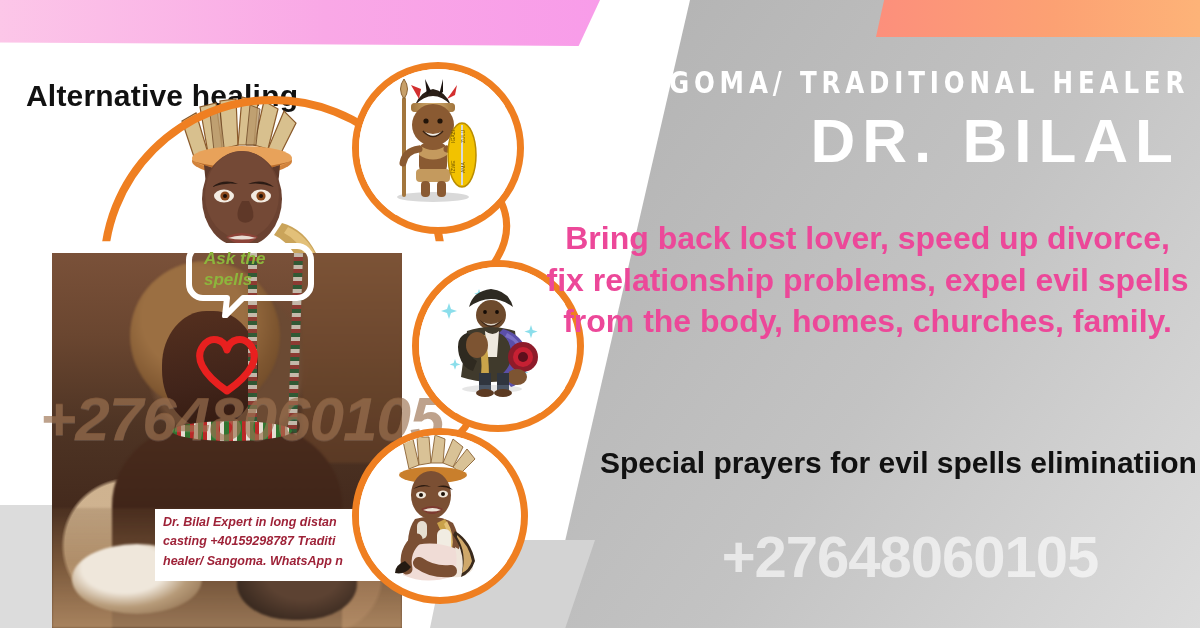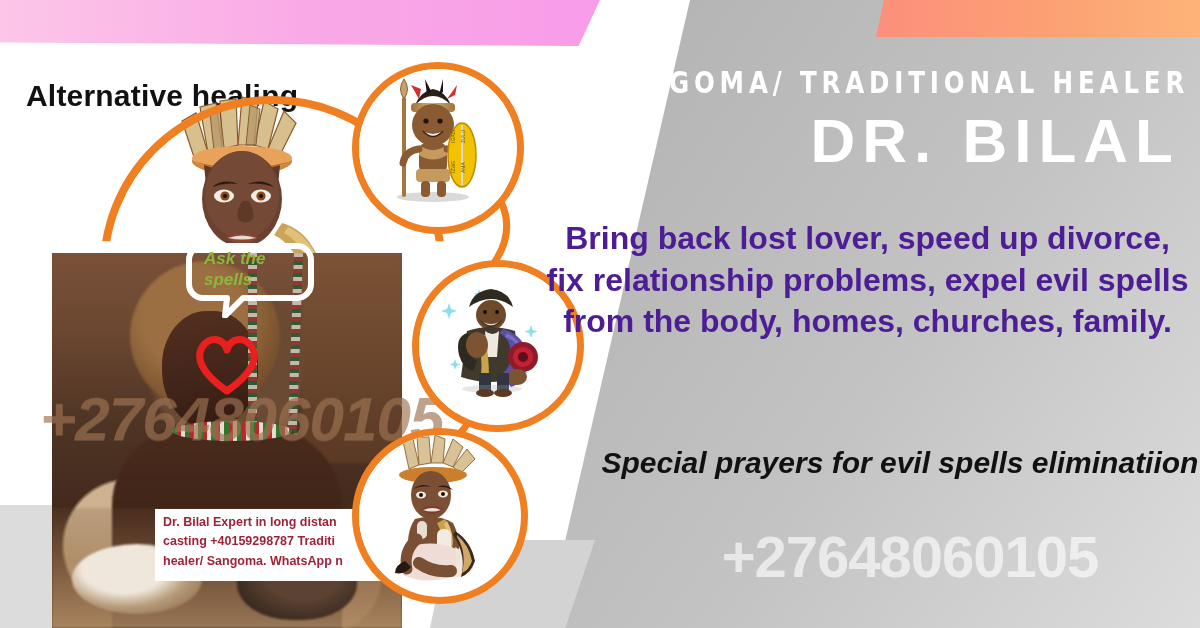--- a/index.html
+++ b/index.html
@@ -124,21 +124,21 @@
 
   
   .caption-box{
     position:absolute;left:155px;top:509px;width:235px;height:72px;
     background:#ffffff;
     padding:4px 6px 0 8px;box-sizing:border-box;
     overflow:hidden;
   }
   .caption-box span{
     display:block;
-    font-size:12.5px;font-weight:700;
+    font-size:12.5px;font-style:italic;font-weight:700;
     color:#9e2238;line-height:1.55;white-space:nowrap;
   }
 
   
   .figure-main{position:absolute;left:150px;top:95px;width:200px;height:175px;}
 
   
   .arc-big{
     position:absolute;left:100px;top:96px;width:330px;height:330px;
     border:8px solid #ef7f21;border-radius:50%;
@@ -164,27 +164,27 @@
     white-space:nowrap;
   }
   .headline{
     position:absolute;left:560px;top:105px;width:620px;
     text-align:right;color:#ffffff;
     font-size:62px;font-weight:700;letter-spacing:7px;
     white-space:nowrap;
   }
   .redtext{
     position:absolute;left:545px;top:218px;width:645px;
-    text-align:center;color:#4c1d95;
+    text-align:center;color:#ec4899;
     font-size:32px;font-weight:700;line-height:1.3;
   }
   .blacktext{
     position:absolute;left:600px;top:443px;width:600px;
-    text-align:center;color:#111111;
-    font-size:30px;font-weight:700;line-height:1.32;font-style:italic;
+    text-align:left;color:#111111;
+    font-size:30px;font-weight:700;line-height:1.32;
   }
   .phone-watermark{
     position:absolute;left:620px;top:523px;width:580px;
     text-align:center;
     font-size:58px;font-weight:700;color:rgba(255,255,255,.62);
     letter-spacing:-1px;white-space:nowrap;
   }
 
   
   .alt-heading{

